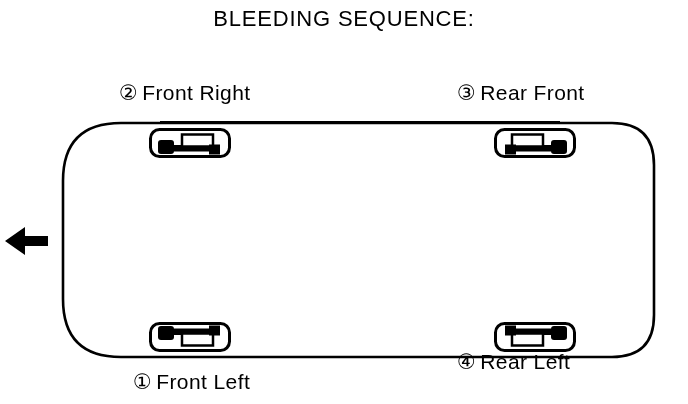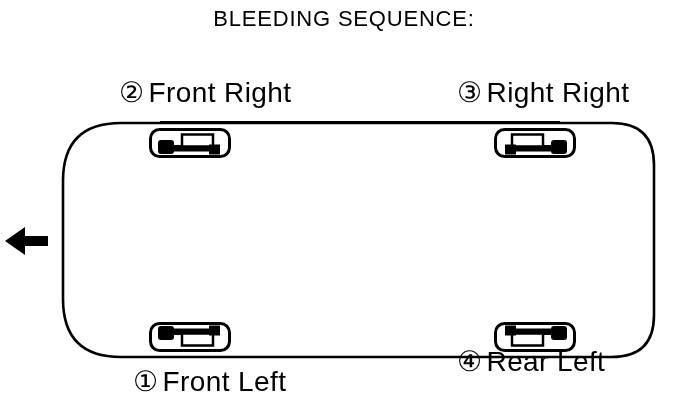--- a/index.html
+++ b/index.html
@@ -22,21 +22,21 @@
     left: 0;
     width: 100%;
     text-align: center;
     font-size: 22px;
     font-weight: 400;
     letter-spacing: 0.8px;
     white-space: nowrap;
   }
   .wheel-label {
     position: absolute;
-    font-size: 28px;
+    font-size: 21px;
     letter-spacing: 0.4px;
     white-space: nowrap;
     line-height: 22px;
   }
   .wheel-label .order {
     font-family: "DejaVu Sans", sans-serif;
     margin-right: 4px;
   }
   .lbl-front-right { left: 119px; top: 82px; }
   .lbl-rear-right  { left: 457px; top: 82px; }
@@ -91,21 +91,21 @@
     <use href="#wheel-caliper" transform="translate(576,352) scale(-1,-1)"></use>
 
     <polygon points="5,241 25,227 25,236 48,236 48,246 25,246 25,255" fill="#000000"></polygon>
   </svg>
 
   <div class="wheel-label lbl-front-right">
     <span class="order">②</span><span>Front Right</span>
   </div>
 
   <div class="wheel-label lbl-rear-right">
-    <span class="order">③</span><span>Right Right</span>
+    <span class="order">③</span><span>Rear Front</span>
   </div>
 
   <div class="wheel-label lbl-front-left">
     <span class="order">①</span><span>Front Left</span>
   </div>
 
   <div class="wheel-label lbl-rear-left">
     <span class="order">④</span><span>Rear Left</span>
   </div>
 

